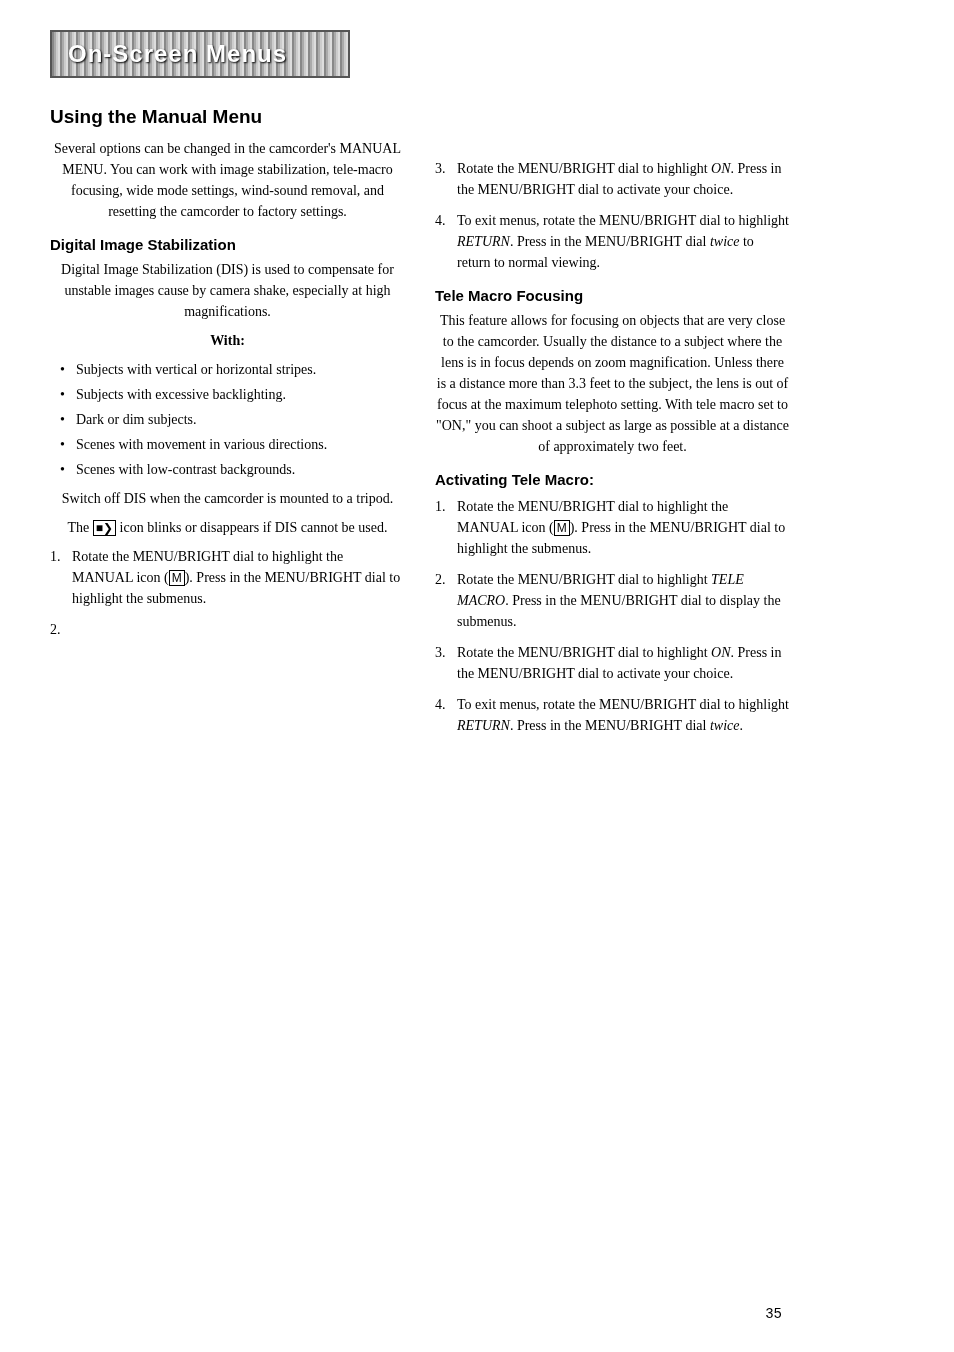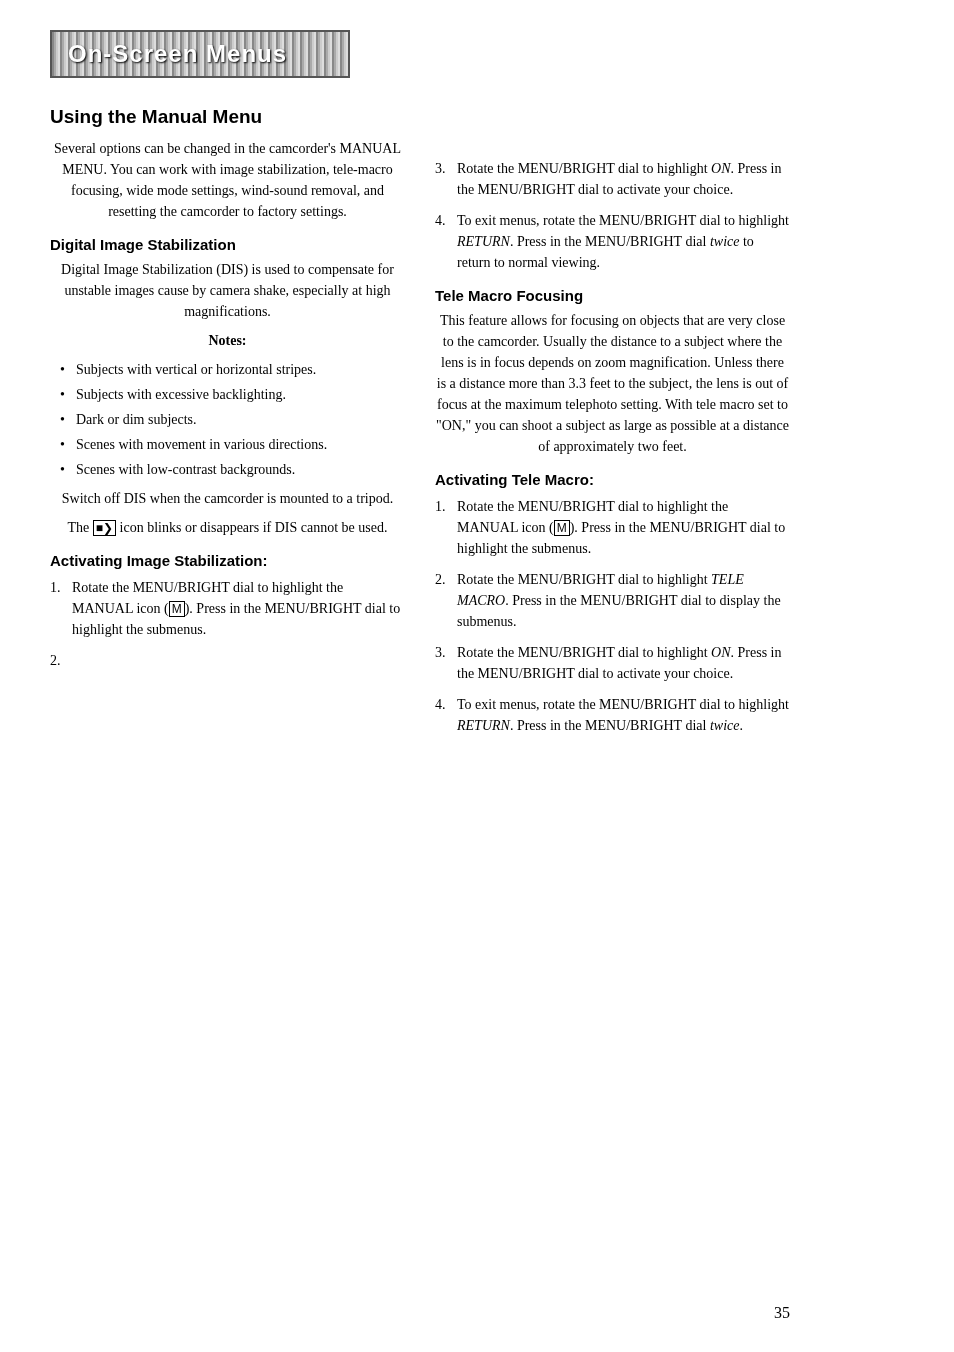--- a/index.html
+++ b/index.html
@@ -139,23 +139,23 @@
       border: 1px solid #000;
       padding: 0 2px;
       font-family: Arial, sans-serif;
       display: inline-block;
       line-height: 1.2;
     }
 
     .page-number {
       position: absolute;
       bottom: 30px;
-      right: 50px;
-      font-size: 16px;
-      font-family: Liberation Serif, serif;
+      right: 58px;
+      font-size: 14px;
+      font-family: Liberation Mono, monospace;
     }
 
     .intro-text {
       margin-bottom: 14px;
     }
   </style>
 </head>
 <body>
 
 <div class="page">
@@ -172,39 +172,38 @@
 
       <h2 class="section-title">Using the Manual Menu</h2>
 
       <p class="intro-text">Several options can be changed in the camcorder's MANUAL MENU. You can work with image stabilization, tele-macro focusing, wide mode settings, wind-sound removal, and resetting the camcorder to factory settings.</p>
 
       <h3 class="subsection-title">Digital Image Stabilization</h3>
 
       <p>Digital Image Stabilization (DIS) is used to compensate for unstable images cause by camera shake, especially at high magnifications.</p>
 
       <p>
-        <span class="notes-label">Notes:</span>
+        <span class="notes-label">With:</span>
         <br>
       </p>
 
       <ul class="bullet-list">
         <li>Subjects with vertical or horizontal stripes.</li>
         <li>Subjects with excessive backlighting.</li>
         <li>Dark or dim subjects.</li>
         <li>Scenes with movement in various directions.</li>
         <li>Scenes with low-contrast backgrounds.</li>
       </ul>
 
       <p>Switch off DIS when the camcorder is mounted to a tripod.</p>
 
       <p>
         <span>The </span><span class="icon-dis">■❯</span><span> icon blinks or disappears if DIS cannot be used.</span>
       </p>
 
-      <h3 class="subsection-title">Activating Image Stabilization:</h3>
 
       <ol class="numbered-list">
         <li>
           <span class="num">1.</span>
           <span>Rotate the MENU/BRIGHT dial to highlight the MANUAL icon (<span class="icon-dis">M</span>). Press in the MENU/BRIGHT dial to highlight the submenus.</span>
         </li>
         <li>
           <span class="num">2.</span>
         </li>
       </ol>

